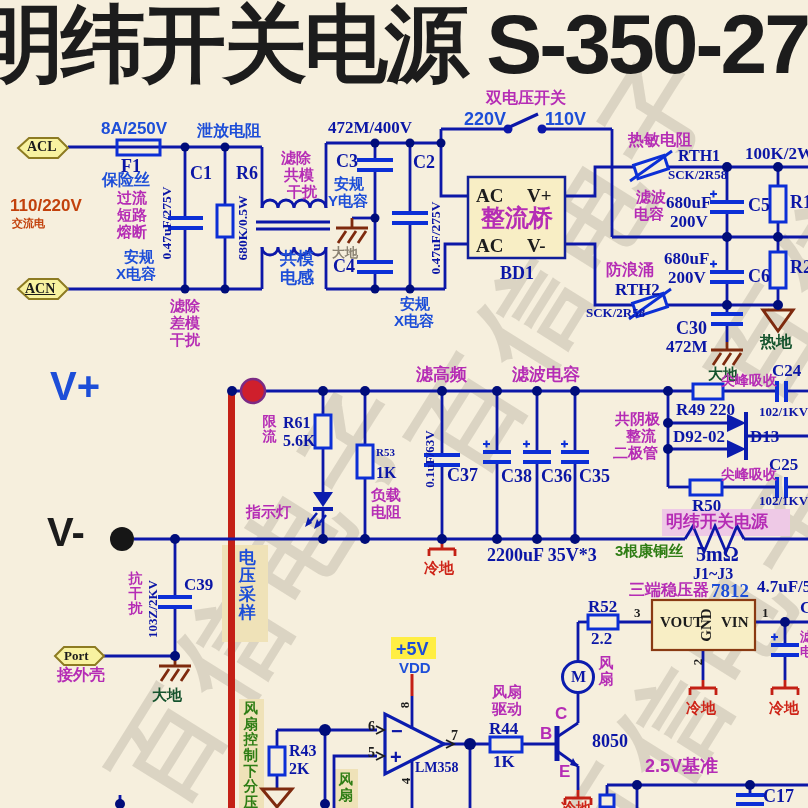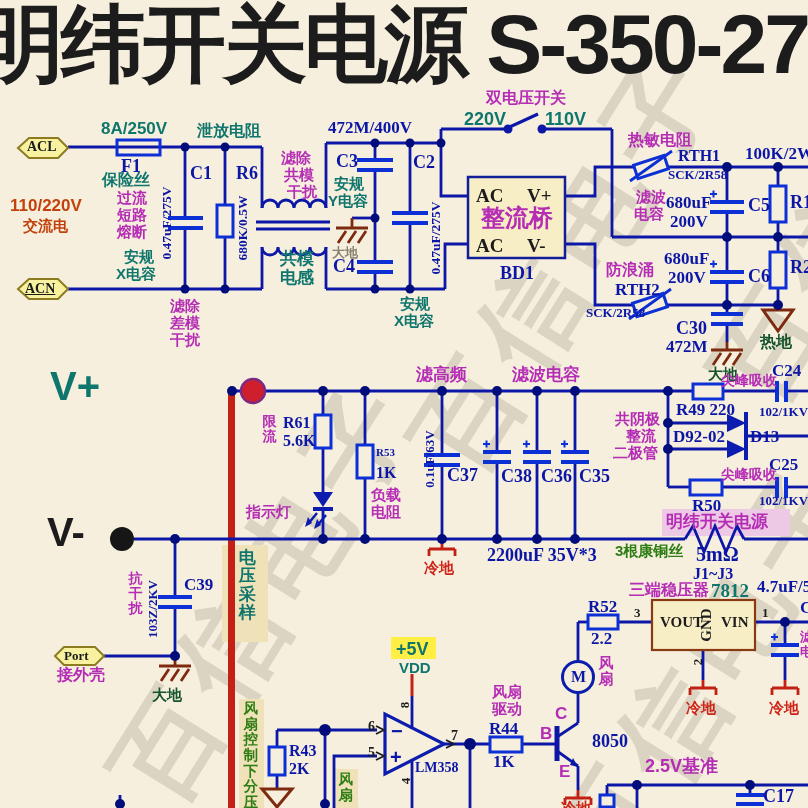--- a/index.html
+++ b/index.html
@@ -3,21 +3,21 @@
 <meta charset="utf-8">
 <style>
   html,body{margin:0;padding:0;}
   #scene{position:relative;width:808px;height:808px;background:#f6efdd;overflow:hidden;
          font-family:"Liberation Sans","DejaVu Sans",sans-serif;}
   #scene svg{position:absolute;left:0;top:0;}
   .wm{position:absolute;color:rgba(150,145,128,0.28);font-size:105px;font-weight:bold;
       letter-spacing:14px;white-space:nowrap;transform:rotate(-58deg);}
   .lb{position:absolute;font-weight:bold;white-space:nowrap;line-height:1;}
   .ref{font-family:"Liberation Serif","DejaVu Serif",serif;}
-  .nv{color:#0b16a6}.rd{color:#0f766e}.mg{color:#b52cb5}.pu{color:#c2410c}
+  .nv{color:#0b16a6}.rd{color:#1d4ed8}.mg{color:#b52cb5}.pu{color:#c2410c}
   .br{color:#14532d}.cr{color:#ce2418}.gr{color:#2e7d14}.bk{color:#1c1c1c}.gy{color:#8a8272}
   .vt{width:1.08em;word-break:break-all;white-space:normal;text-align:center;line-height:1.08;}
   .rot{transform:translate(-50%,-50%) rotate(-90deg);transform-origin:center;}
   #title{left:-20px;top:2px;font-size:84px;letter-spacing:-3px;}
 </style>
 </head>
 <body>
 
 <div id="scene">
 
@@ -330,21 +330,21 @@
   <div class="lb bk ref" style="left:27px;top:140px;font-size:14px;">ACL</div>
   <div class="lb bk ref" style="left:25px;top:282px;font-size:14px;text-decoration:underline;">ACN</div>
   <div class="lb rd" style="left:101px;top:120px;font-size:17px;">8A/250V</div>
   <div class="lb nv ref" style="left:121px;top:157px;font-size:18px;">F1</div>
   <div class="lb rd" style="left:102px;top:172px;font-size:16px;">保险丝</div>
   <div class="lb mg" style="left:117px;top:190px;font-size:15px;">过流</div>
   <div class="lb mg" style="left:117px;top:207px;font-size:15px;">短路</div>
   <div class="lb mg" style="left:117px;top:224px;font-size:15px;">熔断</div>
   <div class="lb rd" style="left:197px;top:123px;font-size:16px;">泄放电阻</div>
   <div class="lb pu" style="left:10px;top:197px;font-size:17px;">110/220V</div>
-  <div class="lb pu" style="left:23px;top:218px;font-size:15px;">交流电</div>
+  <div class="lb pu" style="left:12px;top:218px;font-size:11px;">交流电</div>
   <div class="lb nv ref" style="left:190px;top:164px;font-size:18px;">C1</div>
   <div class="lb nv ref rot" style="left:167px;top:223px;font-size:13.5px;">0.47uF/275V</div>
   <div class="lb nv ref" style="left:236px;top:164px;font-size:18px;">R6</div>
   <div class="lb nv ref rot" style="left:243px;top:228px;font-size:13.5px;">680K/0.5W</div>
   <div class="lb rd" style="left:124px;top:249px;font-size:15px;">安规</div>
   <div class="lb rd" style="left:116px;top:266px;font-size:15px;">X电容</div>
   <div class="lb mg" style="left:170px;top:298px;font-size:15px;">滤除</div>
   <div class="lb mg" style="left:170px;top:315px;font-size:15px;">差模</div>
   <div class="lb mg" style="left:170px;top:332px;font-size:15px;">干扰</div>
   <div class="lb mg" style="left:281px;top:150px;font-size:15px;">滤除</div>

